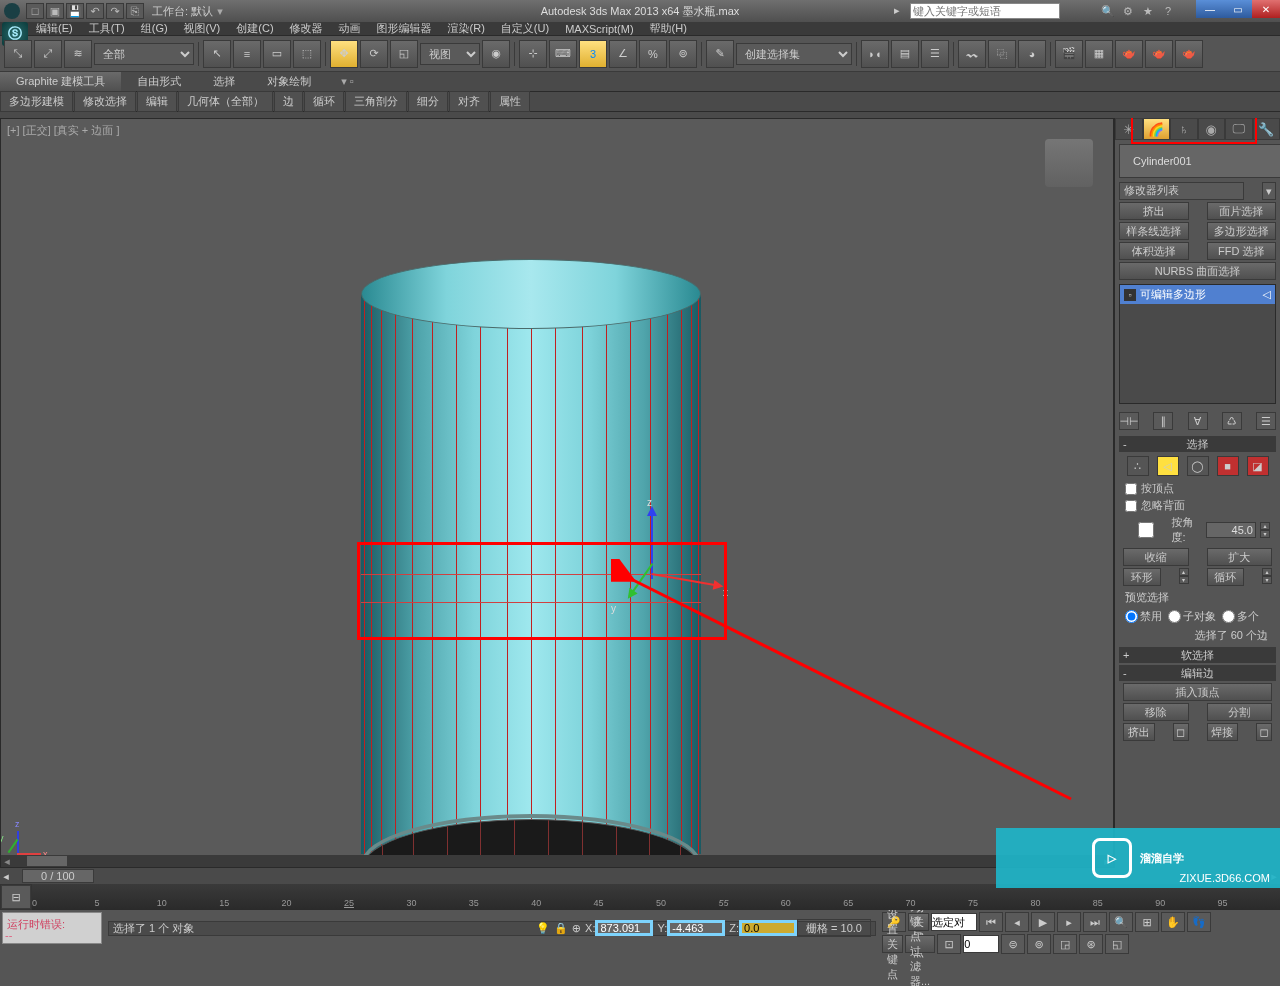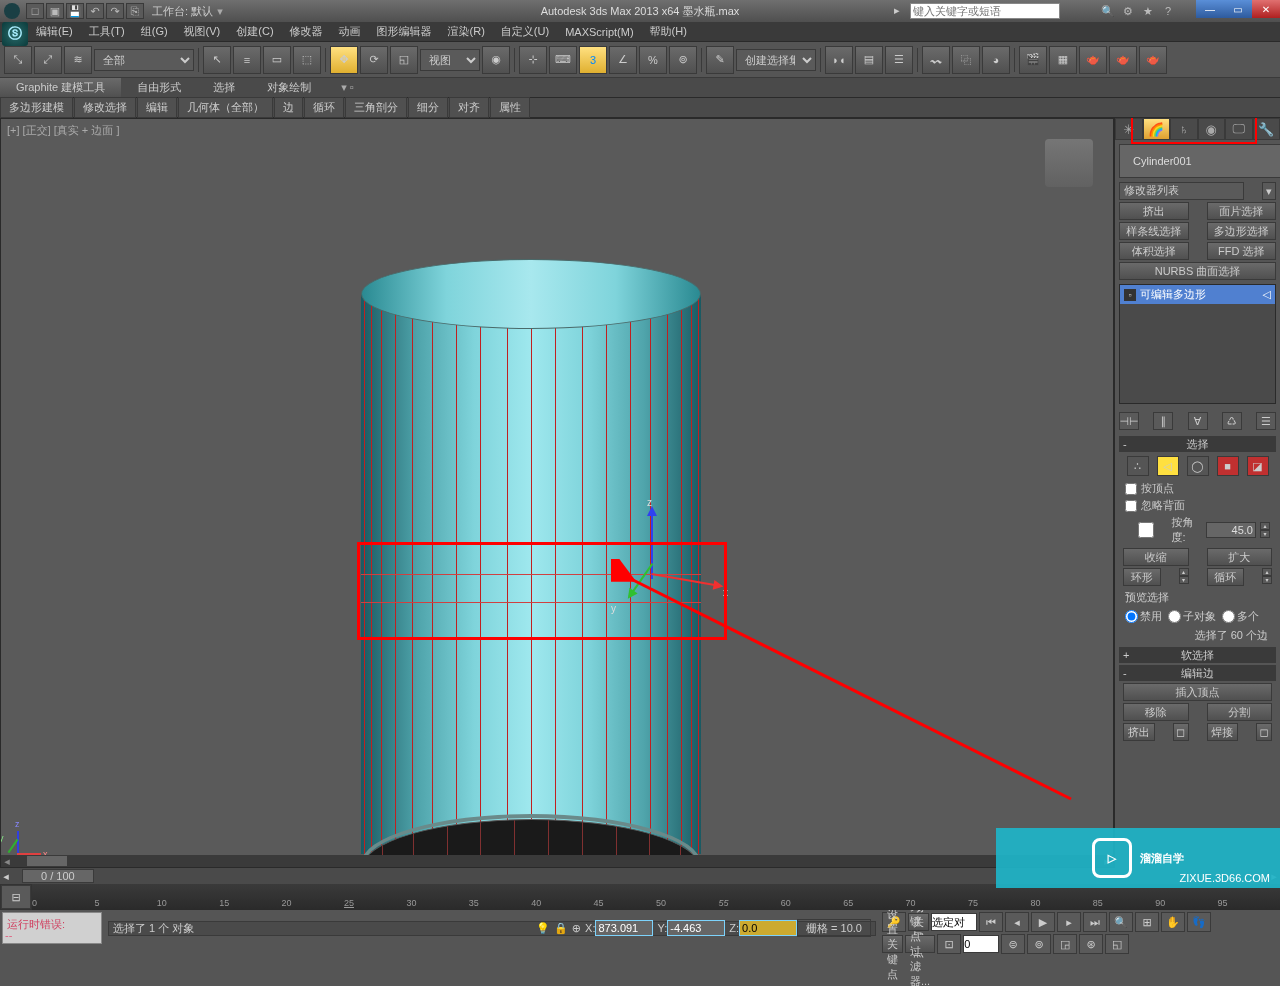--- a/index.html
+++ b/index.html
@@ -16,21 +16,21 @@
 .titlebar .search input { width: 150px; height: 16px; background: #fff; border: 1px solid #888; font-size: 11px; padding: 0 2px; color: #888; }
 .titlebar .search-icons { position: absolute; right: 104px; display: flex; gap: 4px; }
 .titlebar .search-icons span { width: 16px; height: 16px; display: flex; align-items: center; justify-content: center; color: #bbb; }
 .titlebar .win-controls { position: absolute; right: 0; top: 0; display: flex; }
 .titlebar .win-btn { width: 28px; height: 18px; display: flex; align-items: center; justify-content: center; font-size: 10px; }
 .titlebar .win-min { background: linear-gradient(#5a8fd8,#2e5b9e); color: #fff; }
 .titlebar .win-max { background: linear-gradient(#5a8fd8,#2e5b9e); color: #fff; }
 .titlebar .win-close { background: linear-gradient(#e07070,#b02020); color: #fff; }
 
 
-.menubar { background: #3a3a3a; height: 20px; display: flex; align-items: center; padding-left: 30px; gap: 4px; border-bottom: 1px solid #2a2a2a; text-align: right; }
+.menubar { background: #3a3a3a; height: 14px; display: flex; align-items: center; padding-left: 30px; gap: 4px; border-bottom: 1px solid #2a2a2a; text-align: right; }
 .menubar .menu-item { padding: 2px 6px; color: #ccc; cursor: pointer; }
 .max-logo { position: absolute; left: 2px; top: 22px; width: 26px; height: 24px; background: radial-gradient(circle,#2a6b6b,#0a3a3a); border-radius: 3px; display: flex; align-items: center; justify-content: center; color: #aef; font-size: 14px; font-weight: bold; }
 
 
 .main-toolbar { background: #555; height: 36px; display: flex; align-items: center; padding: 0 4px; gap: 2px; border-bottom: 1px solid #3a3a3a; }
 .tool-btn { width: 28px; height: 28px; background: linear-gradient(#6a6a6a,#505050); border: 1px solid #3a3a3a; display: flex; align-items: center; justify-content: center; color: #ccc; cursor: pointer; position: relative; }
 .tool-btn.active { background: linear-gradient(#ffe080,#e0b030); }
 .tool-sep { width: 1px; height: 24px; background: #3a3a3a; margin: 0 2px; }
 .tool-select { height: 22px; background: #5a5a5a; border: 1px solid #3a3a3a; color: #ccc; padding: 0 4px; }
 .tool-select.wide { width: 100px; }
@@ -116,21 +116,21 @@
 .track-row { height: 26px; background: #333; position: relative; display: flex; }
 .track-row .track-btn { width: 30px; height: 24px; background: #5a5a5a; border: 1px solid #3a3a3a; margin: 1px; display: flex; align-items: center; justify-content: center; }
 .track-row .ruler { flex: 1; position: relative; background: linear-gradient(#3a3a3a,#2a2a2a); }
 .track-row .tick { position: absolute; bottom: 2px; color: #999; font-size: 9px; }
 .status-row { height: 36px; display: flex; }
 .status-left { width: 100px; background: #d0d0d0; border: 1px solid #888; margin: 2px; padding: 4px; color: #b02020; font-size: 10px; position: relative; }
 .status-mid { flex: 1; display: flex; flex-direction: column; justify-content: center; padding: 0 4px; gap: 2px; }
 .status-line { color: #ccc; height: 15px; display: flex; align-items: center; background: #4a4a4a; border: 1px solid #3a3a3a; padding: 0 4px; }
 .coords { display: flex; gap: 4px; align-items: center; }
 .coord-field { display: flex; align-items: center; }
-.coord-field input { width: 58px; height: 16px; background: #666; border: 1px solid #7dd3fc; color: #fff; padding: 0 2px; }
+.coord-field input { width: 58px; height: 16px; background: #666; border: 3px solid #7dd3fc; color: #fff; padding: 0 2px; }
 .coord-field .yellow { background: #ccaa30; color: #000; }
 .grid-field { color: #ccc; padding: 0 8px; border: 1px solid #3a3a3a; height: 18px; display: flex; align-items: center; }
 .status-right { width: 400px; display: flex; flex-direction: column; gap: 2px; padding: 2px; }
 .sr-row { display: flex; gap: 2px; align-items: center; }
 .sr-btn { width: 24px; height: 20px; background: #5a5a5a; border: 1px solid #3a3a3a; display: flex; align-items: center; justify-content: center; color: #ccc; }
 .sr-input { height: 18px; background: #fff; border: 1px solid #3a3a3a; width: 46px; }
 
 
 .watermark { position: absolute; right: 0; bottom: 98px; width: 284px; height: 60px; background: rgba(30,180,200,0.92); display: flex; align-items: center; justify-content: center; color: #fff; font-size: 24px; font-weight: bold; gap: 8px; }
 .watermark .play { width: 40px; height: 40px; border: 3px solid #fff; border-radius: 8px; display: flex; align-items: center; justify-content: center; }
@@ -208,21 +208,21 @@
   <div class="tool-btn">◉</div>
   <div class="tool-sep"></div>
   <div class="tool-btn">⊹</div>
   <div class="tool-btn">⌨</div>
   <div class="tool-btn active" style="color:#08f">3</div>
   <div class="tool-btn">∠</div>
   <div class="tool-btn">%</div>
   <div class="tool-btn">⊚</div>
   <div class="tool-sep"></div>
   <div class="tool-btn">✎</div>
-  <select class="tool-select" style="width:80px"><option>创建选择集</option></select>
+  <select class="tool-select" style="width:116px"><option>创建选择集</option></select>
   <div class="tool-sep"></div>
   <div class="tool-btn">◗◖</div>
   <div class="tool-btn">▤</div>
   <div class="tool-btn">☰</div>
   <div class="tool-sep"></div>
   <div class="tool-btn">〰</div>
   <div class="tool-btn">⿻</div>
   <div class="tool-btn">◕</div>
   <div class="tool-sep"></div>
   <div class="tool-btn">🎬</div>

